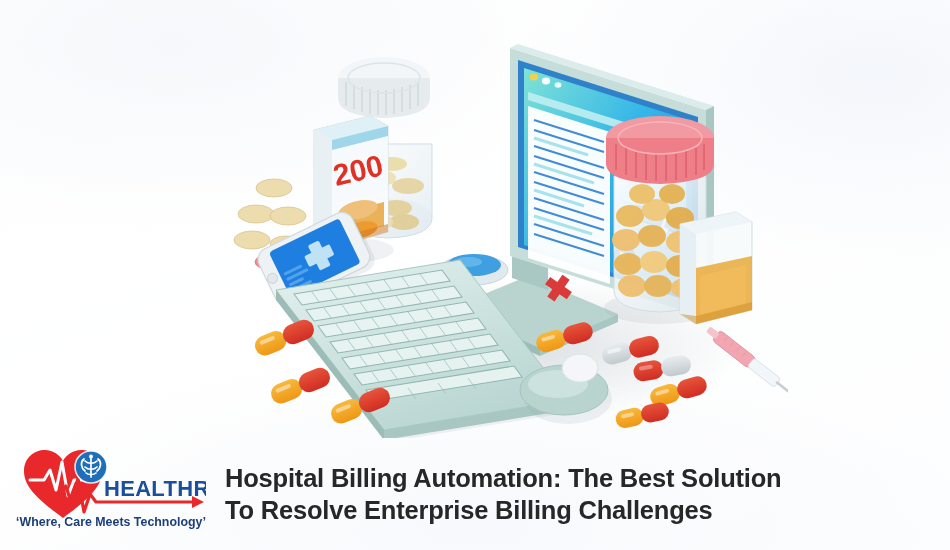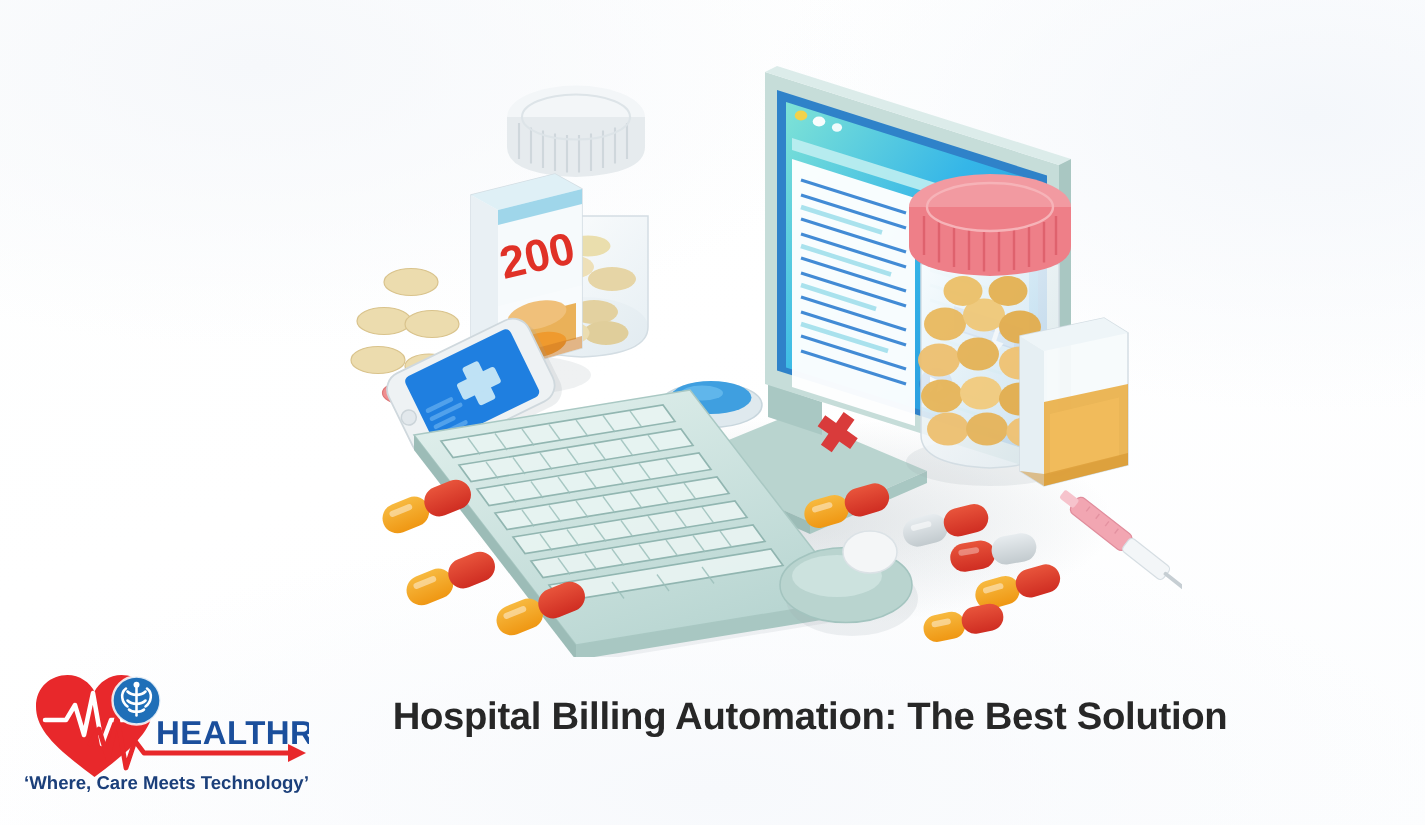--- a/index.html
+++ b/index.html
@@ -22,21 +22,21 @@
   .illus{position:absolute;left:228px;top:18px;width:560px;height:420px;}
   .illus svg{display:block;width:100%;height:100%;}
 
   
   .logo{position:absolute;left:16px;top:440px;width:190px;height:96px;}
   .logo svg{display:block;width:100%;height:100%;}
 
   
   .headline{
     position:absolute;left:225px;top:462px;width:630px;
-    text-align:center;
+    text-align:left;
     color:#272727;
     font-size:25.5px;
     font-weight:bold;
     line-height:32px;
     letter-spacing:-0.2px;
   }
   .headline .ln{display:block;white-space:nowrap;}
 </style>
 </head>
 <body>
@@ -470,15 +470,16 @@
       </g>
 
       <text x="88" y="56" font-family="'Liberation Sans',sans-serif" font-weight="bold" font-size="22" letter-spacing="0.3" fill="#1b4f9c">HEALTHRAY</text>
 
       <text x="95" y="86" text-anchor="middle" font-family="'Liberation Sans',sans-serif" font-weight="bold" font-size="12.4" fill="#1b3f7a">“Where, Care Meets Technology”</text>
     </svg>
   </div>
 
   <div class="headline">
     <span class="ln">Hospital Billing Automation: The Best Solution</span>
+    <span class="ln">To Resolve Enterprise Billing Challenges</span>
   </div>
 
 </div>
 
 </body></html>

